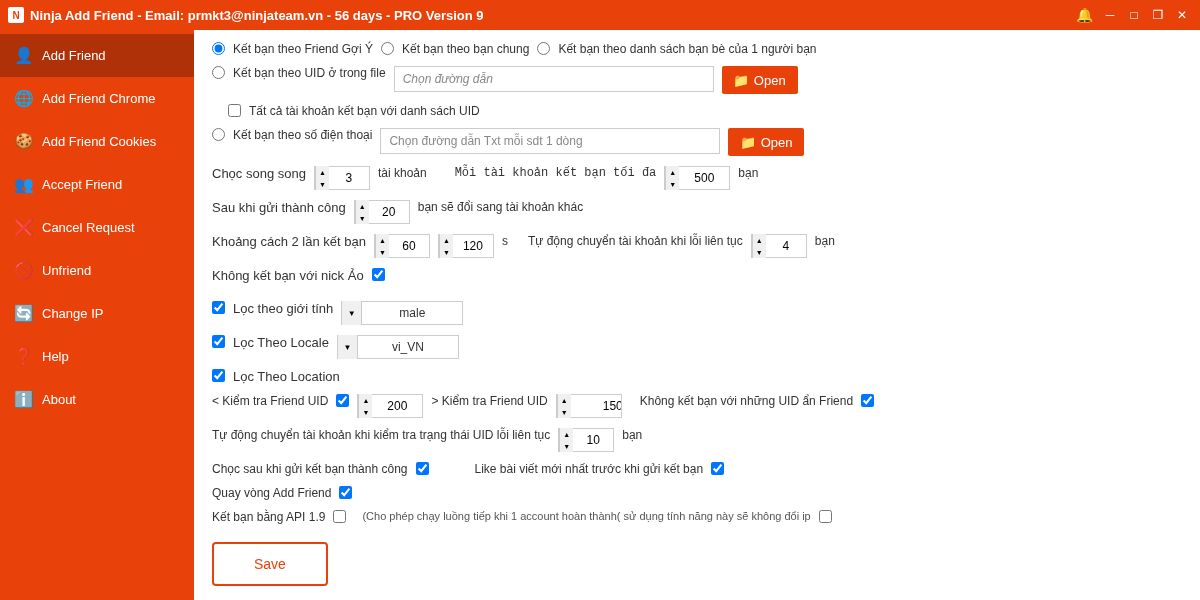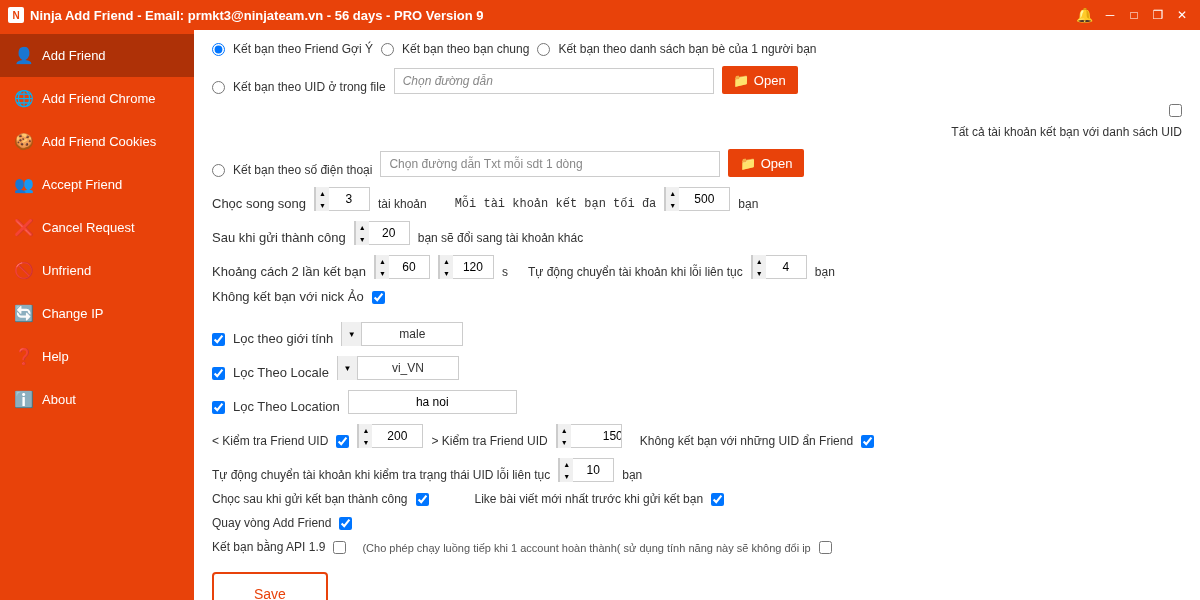--- a/index.html
+++ b/index.html
@@ -48,21 +48,21 @@
 
     
     .main-content {
       flex: 1;
       background: white;
       overflow-y: auto;
       padding: 12px 18px;
     }
 
     
-    .row { display: flex; align-items: flex-end; margin-bottom: 10px; gap: 8px; flex-wrap: wrap; }
+    .row { display: flex; align-items: flex-start; margin-bottom: 10px; gap: 8px; flex-wrap: wrap; }
     .row-label { color: #333; white-space: nowrap; }
 
     
     input[type=radio] { cursor: pointer; }
     input[type=checkbox] { cursor: pointer; }
 
     
     .file-input-box {
       border: 1px solid #ccc;
       background: white;
@@ -256,21 +256,21 @@
       <span class="inline-text">Kết bạn theo UID ở trong file</span>
       <div class="file-input-box">
         <span style="color:#888; font-size:12px;font-style:italic;">Chọn đường dẫn</span>
       </div>
       <button class="open-btn">
         <span>📁</span>
         <span>Open</span>
       </button>
     </div>
 
-    <div class="row" style="margin-left:16px;flex-direction:column;">
+    <div class="row" style="margin-left:16px;">
       <input type="checkbox" style="">
       <span class="inline-text">Tất cả tài khoản kết bạn với danh sách UID</span>
     </div>
 
     <div class="row">
       <input type="radio" name="friend-type" style="">
       <span class="inline-text">Kết bạn theo số điện thoại</span>
       <div class="file-input-box" style="min-width:340px;">
         <span style="color:#888; font-size:12px;">Chọn đường dẫn Txt mỗi sdt 1 dòng</span>
       </div>
@@ -362,21 +362,20 @@
       <span class="row-label">Lọc Theo Locale</span>
       <div class="dropdown-wrap">
         <div class="dropdown-arrow">▼</div>
         <span class="dropdown-value">vi_VN</span>
       </div>
     </div>
 
     <div class="row">
       <input type="checkbox" checked="" style="">
       <span class="row-label">Lọc Theo Location</span>
-      <input type="text" class="text-input" style="min-width: 160px; text-align: center;" value="ha noi">
     </div>
 
     <div class="row">
       <span class="inline-text">&lt; Kiểm tra Friend UID</span>
       <input type="checkbox" checked="" style="">
       <div class="spinner-wrap">
         <div class="spinner-btns">
           <button class="spinner-btn">▲</button>
           <button class="spinner-btn">▼</button>
         </div>

